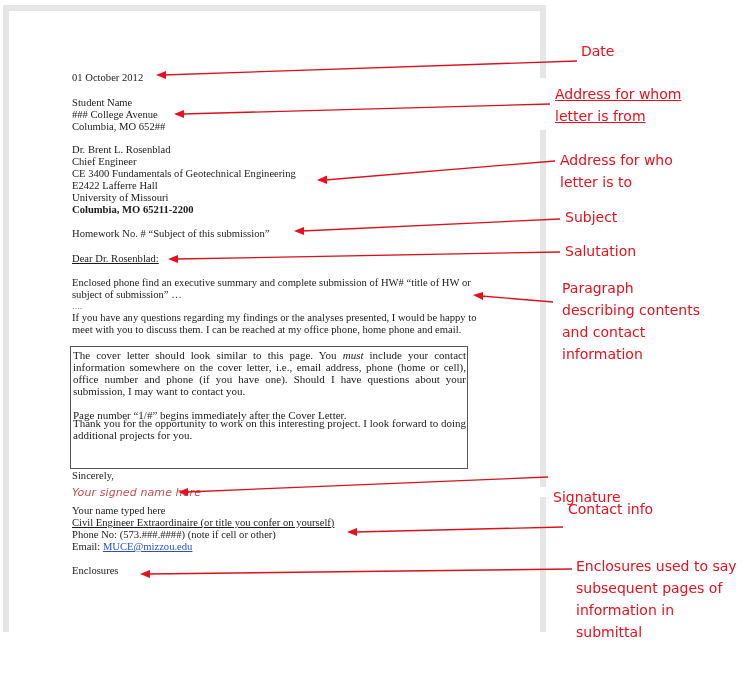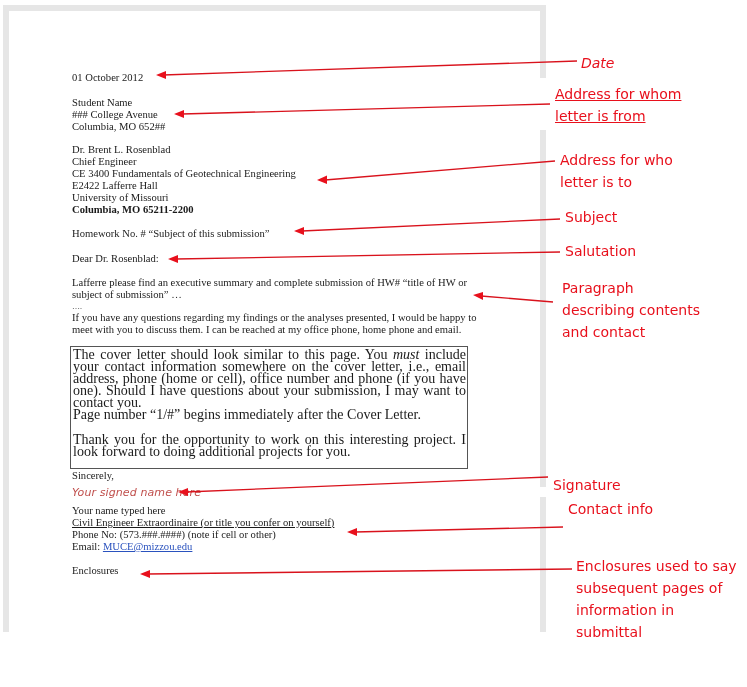--- a/index.html
+++ b/index.html
@@ -26,21 +26,21 @@
   .signed {
     position: absolute; left: 0; white-space: nowrap;
     font-family: "DejaVu Sans", sans-serif; font-style: italic; font-size: 11px;
     color: #c0504d; letter-spacing: 0.1px;
   }
   .email-link { color: #2a52be; text-decoration: underline; }
 
   .note-box {
     position: absolute; left: 70px; top: 346px; width: 396px; height: 121px;
     border: 1px solid #555555; background: #ffffff;
-    font-family: "Liberation Serif", serif; font-size: 14px; line-height: 12px; color: #1a1a1a;
+    font-family: "Liberation Serif", serif; font-size: 11px; line-height: 12px; color: #1a1a1a;
   }
   .note-box p { margin: 0; position: absolute; left: 2px; width: 393px; text-align: justify; }
   .note-box p.j { text-align-last: left; }
 
   .callout {
     position: absolute; font-family: "DejaVu Sans", sans-serif; font-size: 14px;
     line-height: 22px; color: #e8101c; white-space: nowrap;
   }
 
   svg.arrows { position: absolute; left: 0; top: 0; width: 747px; height: 687px; pointer-events: none; }
@@ -62,62 +62,63 @@
 
   <div class="line" style="top:144px;">Dr. Brent L. Rosenblad</div>
   <div class="line" style="top:156px;">Chief Engineer</div>
   <div class="line" style="top:168px;">CE 3400 Fundamentals of Geotechnical Engineering</div>
   <div class="line" style="top:180px;">E2422 Lafferre Hall</div>
   <div class="line" style="top:192px;">University of Missouri</div>
   <div class="line" style="top:204px;font-weight:bold;">Columbia, MO 65211-2200</div>
 
   <div class="line bold" style="top:228px;">Homework No. #  “Subject of this submission”</div>
 
-  <div class="line" style="top:253px;">Dear Dr. Rosenblad:</div>
+  <div class="line" style="top:253px;text-decoration:underline;">Dear Dr. Rosenblad:</div>
 
-  <div class="line" style="top:277px;">Lafferre please find an executive summary and complete submission of HW# “title of HW or</div>
+  <div class="line" style="top:277px;">Enclosed phone find an executive summary and complete submission of HW# “title of HW or</div>
   <div class="line" style="top:289px;">subject of submission” …</div>
   <div class="line" style="top:301px;font-size:8px;">….</div>
   <div class="line" style="top:312px;">If you have any questions regarding my findings or the analyses presented, I would be happy to</div>
   <div class="line" style="top:324px;">meet with you to discuss them.  I can be reached at my office phone, home phone and email.</div>
 
   <div class="line" style="top:470px;">Sincerely,</div>
   <div class="signed" style="top:487px;">Your signed name here</div>
 
   <div class="line" style="top:505px;">Your name typed here</div>
   <div class="line" style="top:517px;text-decoration:underline;">Civil Engineer Extraordinaire (or title you confer on yourself)</div>
   <div class="line" style="top:529px;">Phone No: (573.###.####) (note if cell or other)</div>
   <div class="line" style="top:541px;"><span>Email: </span><span class="email-link">MUCE@mizzou.edu</span></div>
 
   <div class="line" style="top:565px;">Enclosures</div>
 </div>
 
 <div class="note-box">
   <p class="j" style="top:2px;"><span>The cover letter should look similar to this page.  You </span><em>must</em><span> include your contact information somewhere on the cover letter, i.e., email address, phone (home or cell), office number and phone (if you have one).  Should I have questions about your submission, I may want to contact you.</span></p>
   <p class="j" style="top:62px;">Page number “1/#” begins immediately after the Cover Letter.</p>
-  <p class="j" style="top:87px;">Thank you for the opportunity to work on this interesting project.  I look forward to doing additional projects for you.</p>
+  <p class="j" style="top:70px;">Thank you for the opportunity to work on this interesting project.  I look forward to doing additional projects for you.</p>
 </div>
 
-<div class="callout" style="left:581px;top:52px;font-style:italic;"><span>Date</span></div>
+<div class="callout" style="left:581px;top:40px;"><span>Date</span></div>
 <div class="callout" style="left:555px;top:83px;text-decoration:underline;">
     <div>Address for whom</div>
     <div>letter is from</div>
   </div>
 <div class="callout" style="left:560px;top:149px;">
     <div>Address for who</div>
     <div>letter is to</div>
   </div>
 <div class="callout" style="left:565px;top:206px;"><span>Subject</span></div>
 <div class="callout" style="left:565px;top:240px;"><span>Salutation</span></div>
 <div class="callout" style="left:562px;top:277px;">
     <div>Paragraph</div>
     <div>describing contents</div>
     <div>and contact</div>
+    <div>information</div>
   </div>
-<div class="callout" style="left:553px;top:474px;"><span>Signature</span></div>
+<div class="callout" style="left:553px;top:486px;"><span>Signature</span></div>
 <div class="callout" style="left:568px;top:498px;"><span>Contact info</span></div>
 <div class="callout" style="left:576px;top:555px;">
     <div>Enclosures used to say</div>
     <div>subsequent pages of</div>
     <div>information in</div>
     <div>submittal</div>
   </div>
 
 <svg class="arrows" xmlns="http://www.w3.org/2000/svg">
   <g stroke="#d9121c" stroke-width="1.3" fill="#e8101c">

